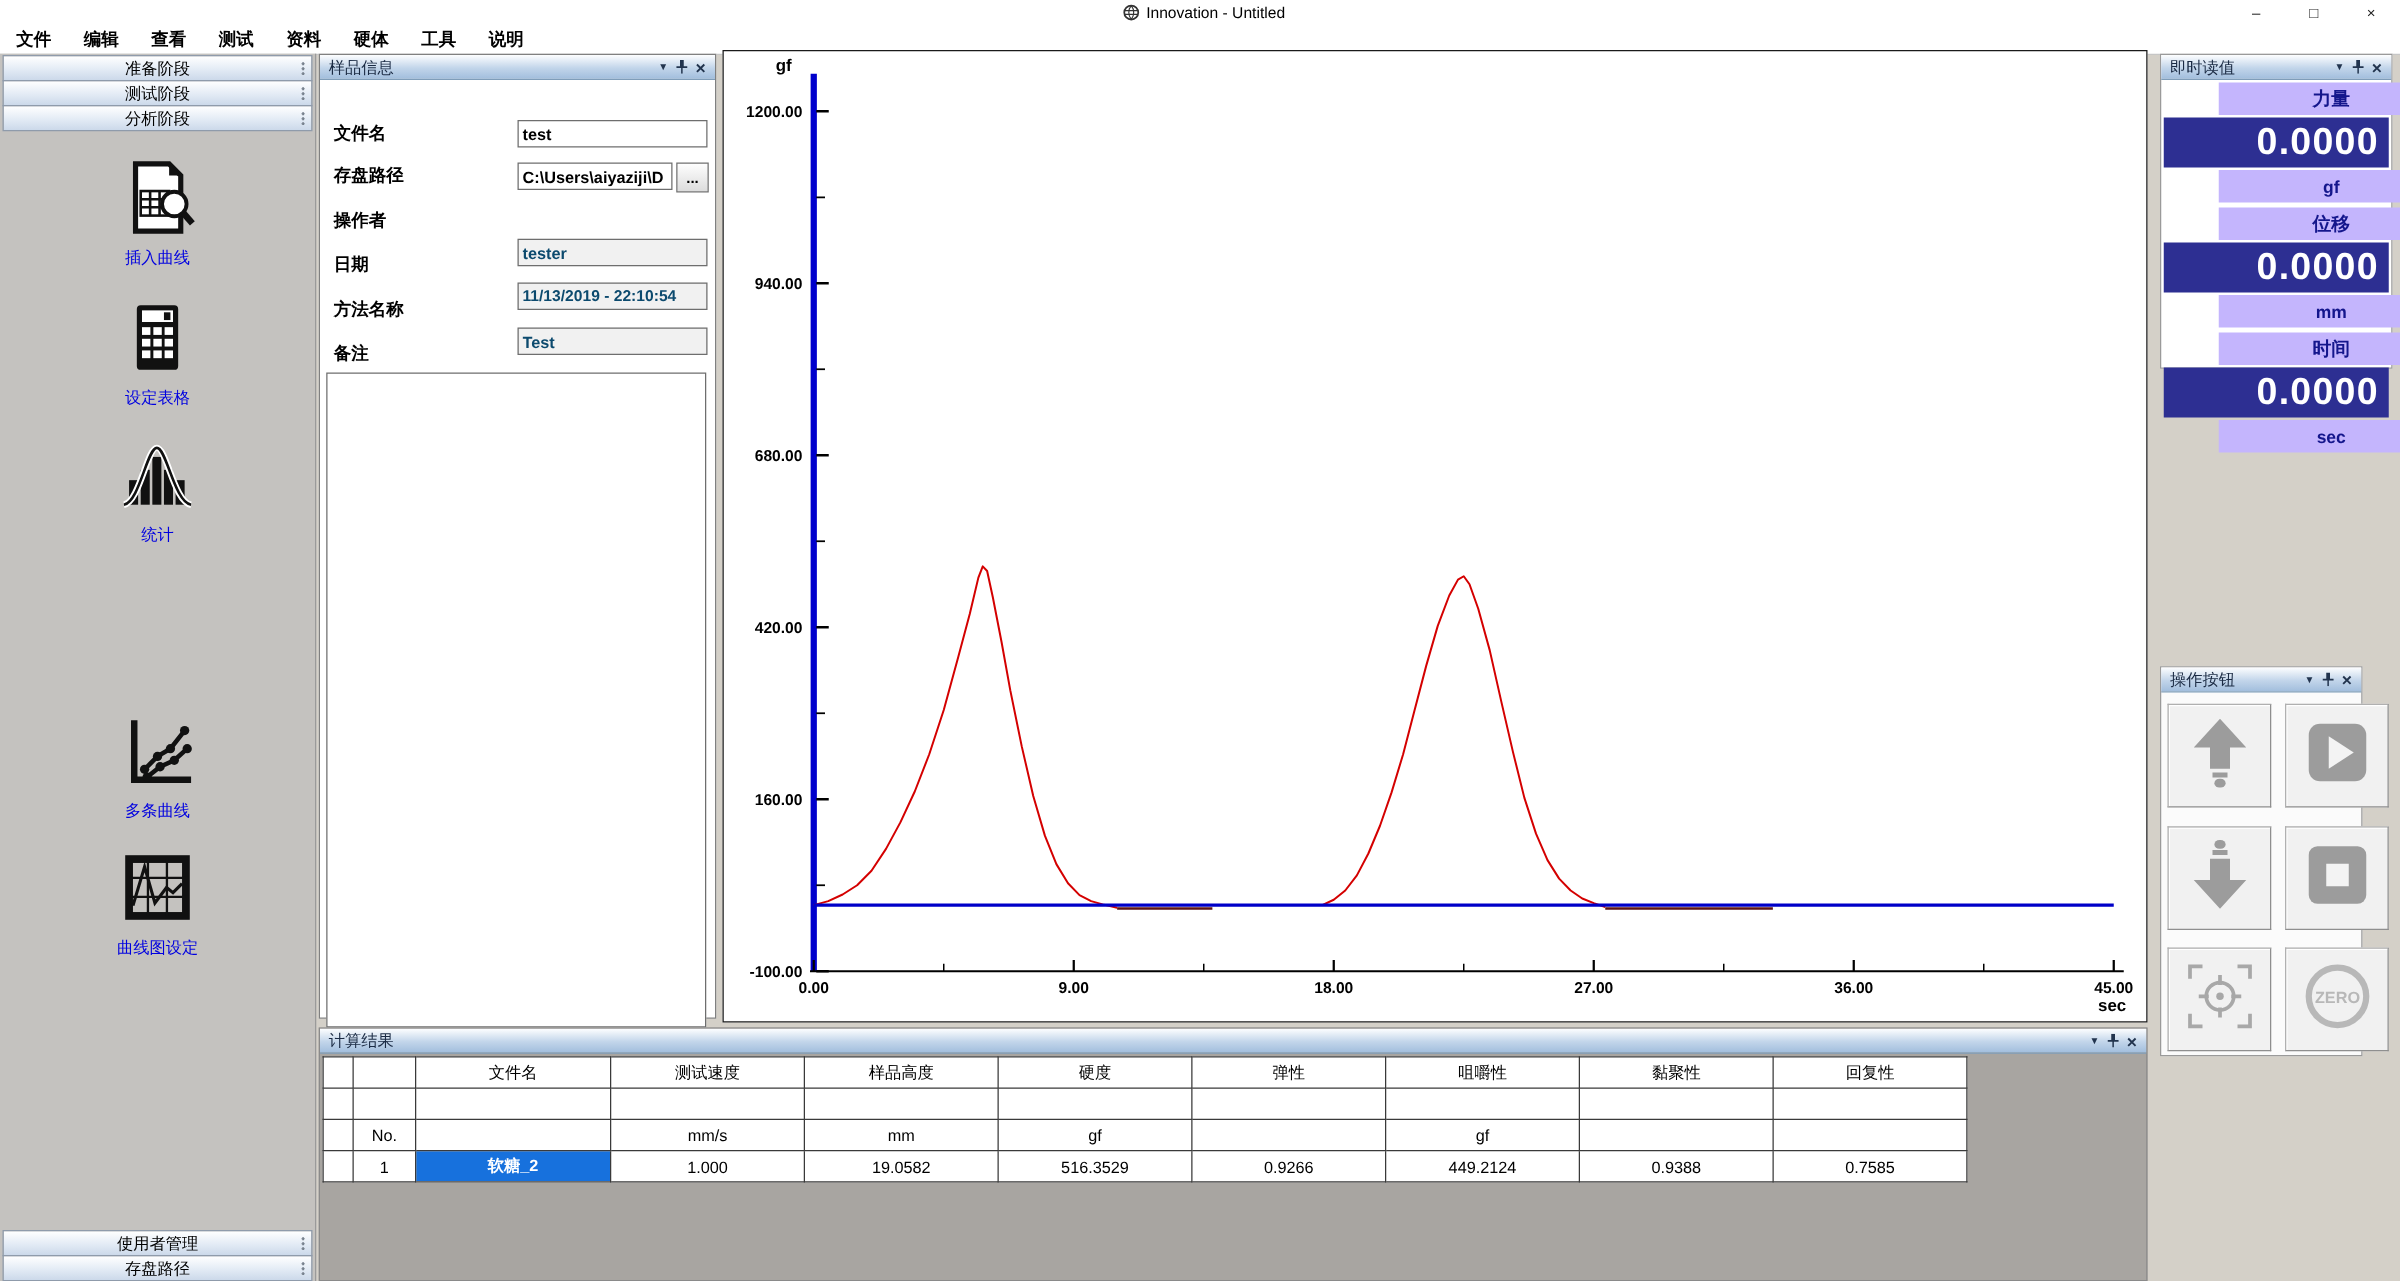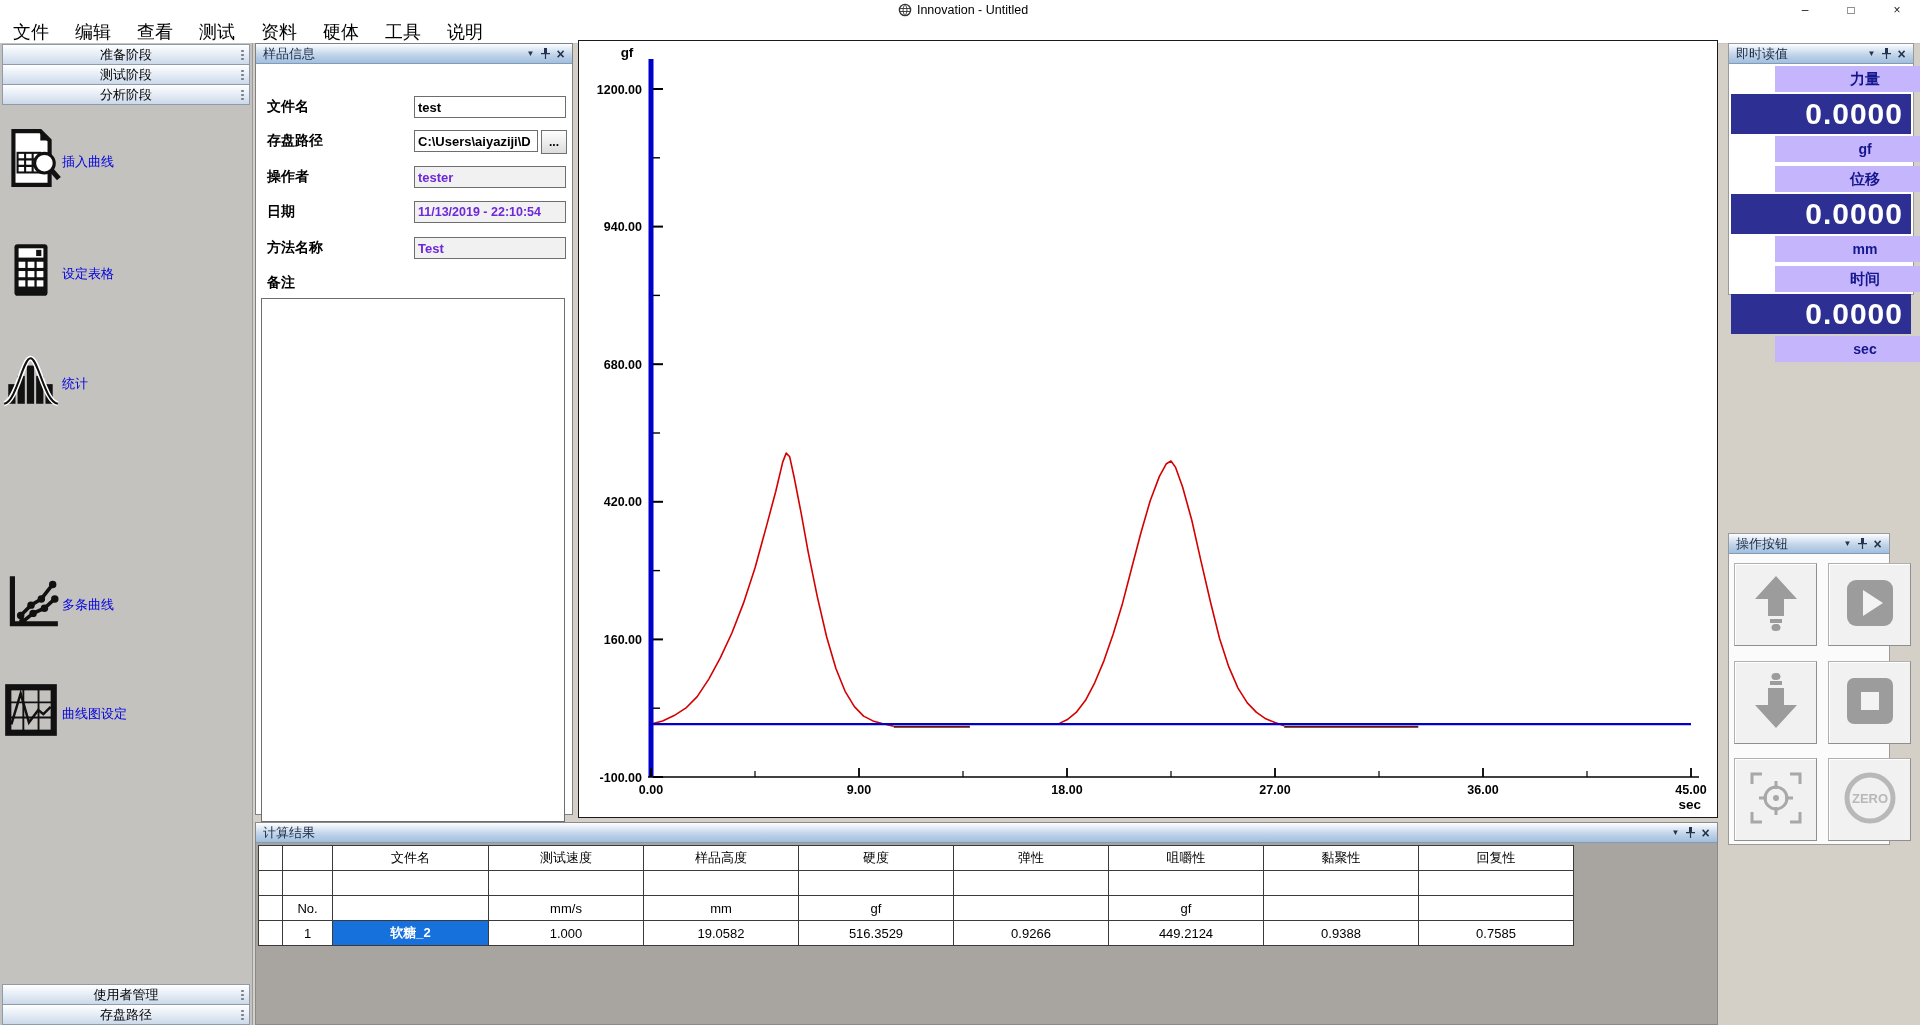--- a/index.html
+++ b/index.html
@@ -8,50 +8,50 @@
        -webkit-font-smoothing:antialiased;}
   
   .titlebar{position:absolute;left:0;top:0;width:1920px;height:20px;background:#fff;
             display:flex;align-items:center;font-size:12.5px;color:#000;justify-content:center;}
   .titlebar .appicon{margin:0 5px 0 6px;display:flex;}
   .wincontrols{position:absolute;right:0;top:0;height:20px;display:flex;}
   .winbtn{width:46px;height:20px;display:flex;align-items:center;justify-content:center;
           font-size:12px;color:#222;cursor:default;}
   
   .menubar{position:absolute;left:0;top:20px;width:1920px;height:23px;background:#fff;
-           display:flex;align-items:center;font-size:18px;border-bottom:1px solid #c6c6c6;}
+           display:flex;align-items:center;font-size:14px;border-bottom:1px solid #c6c6c6;font-weight:bold;}
   .menu-item{padding:0 13px;height:23px;display:flex;align-items:center;cursor:default;}
   
   .sidebar{position:absolute;left:0;top:43px;width:252px;height:982px;background:#c4c2bf;
            border-right:1px solid #9a9a9a;}
   .side-tab{position:absolute;left:2px;width:246px;height:19px;
             background:linear-gradient(#ffffff,#e3ebf5 55%,#ccd9ea);
             border:1px solid #8f9bab;display:flex;align-items:center;justify-content:center;
             font-size:13px;font-weight:normal;color:#000;cursor:default;}
   .side-tab .grip{position:absolute;right:5px;top:4px;width:3px;height:11px;
             background:radial-gradient(circle 1.2px,#77818d 1.1px,transparent 1.2px) 0 0/3px 4px repeat-y;}
-  .tool{position:absolute;left:0;width:252px;display:flex;align-items:center;cursor:default;}
+  .tool{position:absolute;left:0;width:252px;display:flex;flex-direction:column;align-items:center;cursor:default;}
   .tool .lbl{margin-top:3px;font-size:13px;color:#0000e0;}
   
   .panel-hdr{height:19px;background:linear-gradient(#fdfeff,#c2d5ea 55%,#a2bedd);
              border-bottom:1px solid #7f9db9;display:flex;align-items:center;
              padding:0 4px 0 7px;font-size:13px;color:#1b2b44;}
   .panel-hdr .spacer{flex:1;}
   .hdr-btn{width:15px;height:19px;display:flex;align-items:center;justify-content:center;
            color:#22344e;cursor:default;}
   .hdr-btn.collapse{font-size:8px;}
   .hdr-btn.close{font-size:14px;font-weight:bold;}
   
   .sample-panel{position:absolute;left:255px;top:43px;width:318px;height:772px;background:#fff;
                 border:1px solid #808080;box-sizing:border-box;}
   .sample-body{position:relative;width:100%;height:calc(100% - 20px);}
   .f-label{position:absolute;left:11px;font-size:14px;font-weight:bold;color:#000;}
   .f-input{position:absolute;left:158px;height:22px;border:1px solid #6e6e6e;background:#fff;
            font-family:inherit;font-size:13px;font-weight:bold;color:#000;padding:0 3px;box-sizing:border-box;}
-  .f-input.disabled{background:#f1f1f1;color:#6d28d9;}
+  .f-input.disabled{background:#f1f1f1;color:#0c4a6e;margin-top:25px;}
   .browse-btn{position:absolute;width:24px;height:22px;background:linear-gradient(#fefefe,#dcdcdc);
               border:1px solid #707070;font-size:12px;font-weight:bold;display:flex;align-items:center;
               justify-content:center;cursor:default;}
   .note-area{position:absolute;left:5px;top:234px;width:304px;height:524px;border:1px solid #6e6e6e;
              background:#fff;resize:none;font-family:inherit;font-size:13px;box-sizing:border-box;}
   
   .chart-panel{position:absolute;left:578px;top:40px;width:1140px;height:778px;background:#fff;
                border:1px solid #1a1a1a;box-sizing:border-box;}
   .chart-panel svg{display:block;}
   .chart-panel text{font-family:"Liberation Sans","DejaVu Sans",sans-serif;font-size:12.5px;font-weight:bold;fill:#000;}

